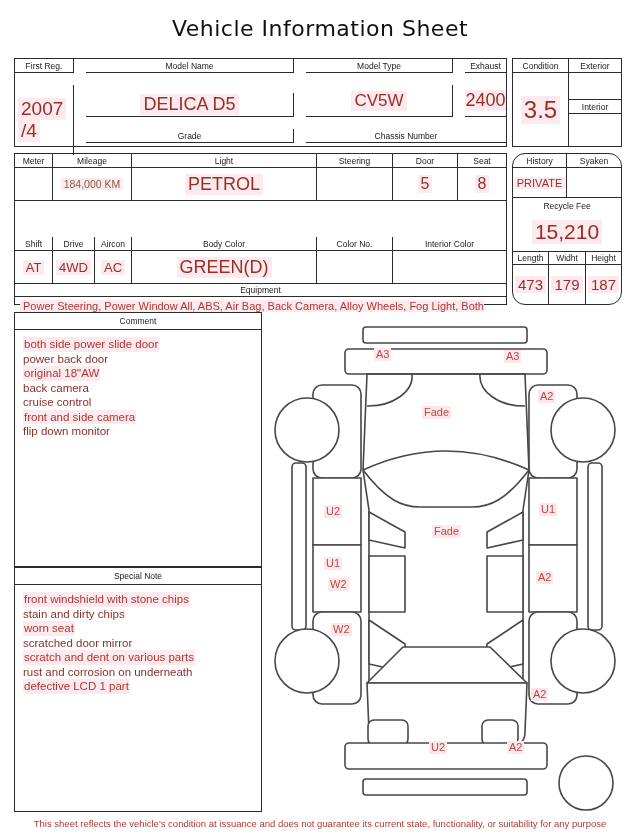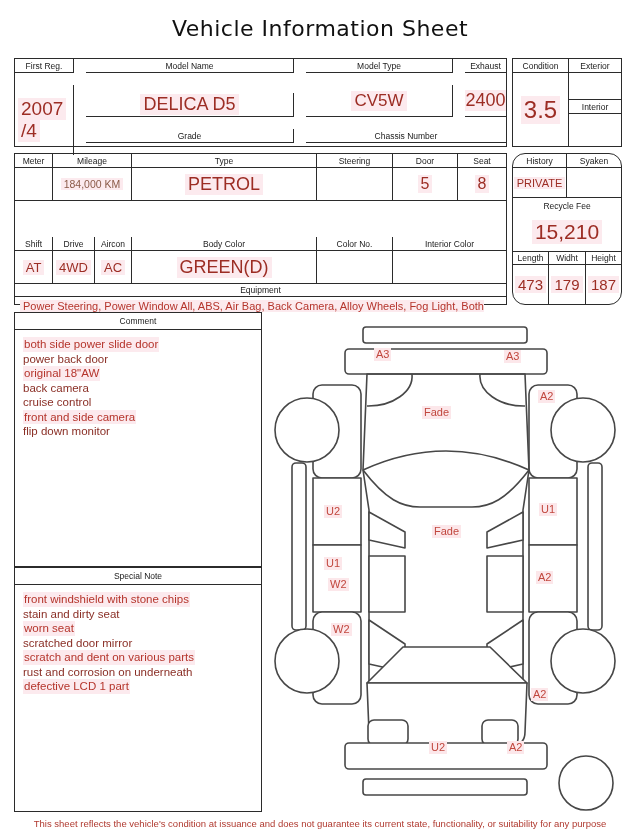--- a/index.html
+++ b/index.html
@@ -68,21 +68,21 @@
       </div>
     <div class="cell bb" style="grid-column:2;grid-row:2;"></div>
     <div class="cell hdr bb" style="grid-column:2;grid-row:3;">Interior</div>
     <div class="cell" style="grid-column:2;grid-row:4;"></div>
   </div>
 
   <div class="abs obox" style="left:14px;top:153px;width:493px;height:152px;">
     <div style="display:grid;grid-template-columns:38px 79px 185px 76px 65px 1fr;grid-template-rows:14px 33px;">
       <div class="cell hdr br bb">Meter</div>
       <div class="cell hdr br bb">Mileage</div>
-      <div class="cell hdr br bb">Type</div>
+      <div class="cell hdr br bb">Light</div>
       <div class="cell hdr br bb">Steering</div>
       <div class="cell hdr br bb">Door</div>
       <div class="cell hdr bb">Seat</div>
       <div class="cell br bb"></div>
       <div class="cell br bb" style="color:#8a5a48;font-size:10.5px;">
           <span class="hl">184,000 KM</span>
         </div>
       <div class="cell val br bb" style="font-size:18px;">
           <span class="hl">PETROL</span>
         </div>
@@ -161,21 +161,21 @@
       <div>cruise control</div>
       <div><span class="c-hl">front and side camera</span></div>
       <div>flip down monitor</div>
     </div>
   </div>
 
   <div class="abs listbox" style="left:14px;top:567px;width:248px;height:245px;">
     <div class="listhdr">Special Note</div>
     <div class="items">
       <div><span class="c-hl">front windshield with stone chips</span></div>
-      <div>stain and dirty seat</div>
+      <div>stain and dirty chips</div>
       <div><span class="c-hl">worn seat</span></div>
       <div>scratched door mirror</div>
       <div><span class="c-hl">scratch and dent on various parts</span></div>
       <div>rust and corrosion on underneath</div>
       <div><span class="c-hl">defective LCD 1 part</span></div>
     </div>
   </div>
 
   <div class="abs" style="left:266px;top:312px;width:374px;height:505px;">
     <svg width="374" height="505" viewBox="0 0 374 505">

